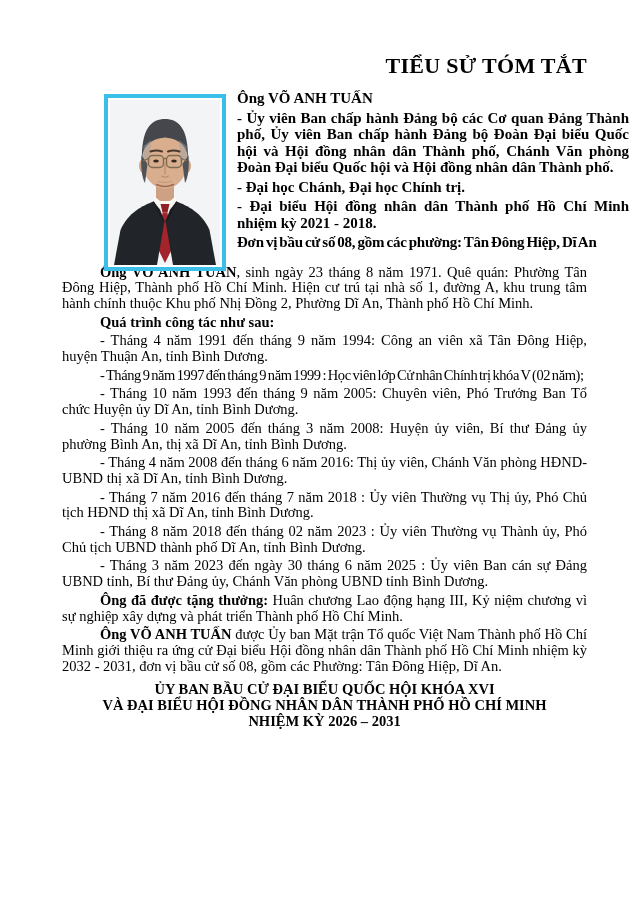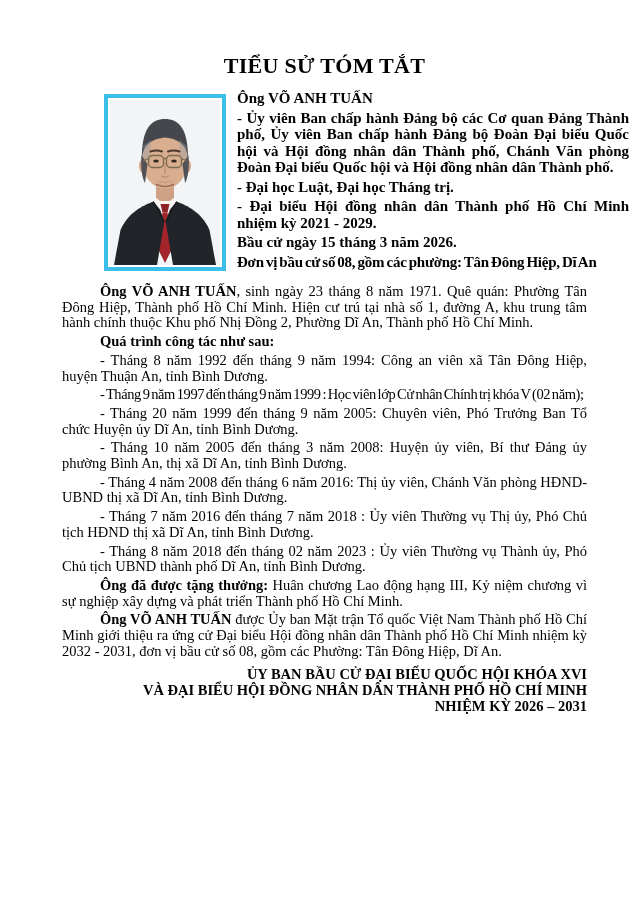--- a/index.html
+++ b/index.html
@@ -5,21 +5,21 @@
   html,body { margin:0; padding:0; }
   body {
     width:640px; height:905px;
     background:#ffffff; color:#000;
     font-family:"Liberation Serif","DejaVu Serif",serif;
     box-sizing:border-box;
     padding:44px 53px 0 62px;
     overflow:hidden;
   }
   .title {
-    text-align:center; font-weight:bold;
+    text-align:right; font-weight:bold;
     font-size:22px; line-height:28px;
     margin:8px 0 10px 0; letter-spacing:.3px;
   }
   .top { position:relative; margin-top:4px; }
   .photo-frame {
     position:absolute; left:42px; top:4px;
     width:110px; height:165px;
     border:4px solid #3bbfe8; background:#ffffff; padding:2px;
   }
   .photo-frame svg { display:block; }
@@ -31,21 +31,21 @@
   .profile-col p.name { text-align:left; }
   .tight-b { letter-spacing:-0.25px; word-spacing:-1.3px; white-space:nowrap; text-align:left; }
   .bio { margin-top:14px; }
   .bio p {
     margin:0 0 3px 0; font-size:14.5px; line-height:15.7px;
     text-align:justify; text-indent:38px;
   }
   .bio p b { font-weight:bold; }
   .tight { letter-spacing:-0.4px; word-spacing:-1.5px; }
   .footer {
-    margin-top:8px; text-align:right; font-weight:bold;
+    margin-top:8px; text-align:center; font-weight:bold;
     font-size:14.5px; line-height:15.6px;
   }
 </style>
 </head>
 <body>
 
 <div class="title">TIỂU SỬ TÓM TẮT</div>
 
 <div class="top">
   <div class="photo-frame">
@@ -92,37 +92,37 @@
 
       <path d="M4 165 L10.5 130 C18 112.5 33 105.5 43.5 101.5 L50 109.5 L54.5 121 L47 165 Z" fill="#212428"></path>
       <path d="M106 165 L99.5 130 C92 112.5 77 105.5 66.5 101.5 L60 109.5 L55.5 121 L63 165 Z" fill="#212428"></path>
       <path d="M43.5 101.5 L54 122" stroke="#141619" stroke-width="1" fill="none"></path>
       <path d="M66.5 101.5 L56 122" stroke="#141619" stroke-width="1" fill="none"></path>
     </svg>
   </div>
   <div class="profile-col">
     <p class="name">Ông VÕ ANH TUẤN</p>
     <p>- Ủy viên Ban chấp hành Đảng bộ các Cơ quan Đảng Thành phố, Ủy viên Ban chấp hành Đảng bộ Đoàn Đại biểu Quốc hội và Hội đồng nhân dân Thành phố, Chánh Văn phòng Đoàn Đại biểu Quốc hội và Hội đồng nhân dân Thành phố.</p>
-    <p>- Đại học Luật, Đại học Tháng trị.</p>
-    <p>- Đại biểu Hội đồng nhân dân Thành phố Hồ Chí Minh nhiệm kỳ 2021 - 2029.</p>
-    <p>Bầu cử ngày 15 tháng 3 năm 2026.</p>
+    <p>- Đại học Chánh, Đại học Chính trị.</p>
+    <p>- Đại biểu Hội đồng nhân dân Thành phố Hồ Chí Minh nhiệm kỳ 2021 - 2018.</p>
     <p class="tight-b">Đơn vị bầu cử số 08, gồm các phường: Tân Đông Hiệp, Dĩ An</p>
   </div>
 </div>
 
 <div class="bio">
   <p><b>Ông VÕ ANH TUẤN</b><span>, sinh ngày 23 tháng 8 năm 1971. Quê quán: Phường Tân Đông Hiệp, Thành phố Hồ Chí Minh. Hiện cư trú tại nhà số 1, đường A, khu trung tâm hành chính thuộc Khu phố Nhị Đồng 2, Phường Dĩ An, Thành phố Hồ Chí Minh.</span></p>
   <p><b>Quá trình công tác như sau:</b></p>
-  <p>- Tháng 8 năm 1992 đến tháng 9 năm 1994: Công an viên xã Tân Đông Hiệp, huyện Thuận An, tỉnh Bình Dương.</p>
+  <p>- Tháng 4 năm 1991 đến tháng 9 năm 1994: Công an viên xã Tân Đông Hiệp, huyện Thuận An, tỉnh Bình Dương.</p>
   <p class="tight">- Tháng 9 năm 1997 đến tháng 9 năm 1999 : Học viên lớp Cử nhân Chính trị khóa V (02 năm);</p>
-  <p>- Tháng 20 năm 1999 đến tháng 9 năm 2005: Chuyên viên, Phó Trưởng Ban Tổ chức Huyện ủy Dĩ An, tỉnh Bình Dương.</p>
+  <p>- Tháng 10 năm 1993 đến tháng 9 năm 2005: Chuyên viên, Phó Trưởng Ban Tổ chức Huyện ủy Dĩ An, tỉnh Bình Dương.</p>
   <p>- Tháng 10 năm 2005 đến tháng 3 năm 2008: Huyện ủy viên, Bí thư Đảng ủy phường Bình An, thị xã Dĩ An, tỉnh Bình Dương.</p>
   <p>- Tháng 4 năm 2008 đến tháng 6 năm 2016: Thị ủy viên, Chánh Văn phòng HĐND-UBND thị xã Dĩ An, tỉnh Bình Dương.</p>
   <p>- Tháng 7 năm 2016 đến tháng 7 năm 2018 : Ủy viên Thường vụ Thị ủy, Phó Chủ tịch HĐND thị xã Dĩ An, tỉnh Bình Dương.</p>
   <p>- Tháng 8 năm 2018 đến tháng 02 năm 2023 : Ủy viên Thường vụ Thành ủy, Phó Chủ tịch UBND thành phố Dĩ An, tỉnh Bình Dương.</p>
+  <p>- Tháng 3 năm 2023 đến ngày 30 tháng 6 năm 2025 : Ủy viên Ban cán sự Đảng UBND tỉnh, Bí thư Đảng ủy, Chánh Văn phòng UBND tỉnh Bình Dương.</p>
   <p><b>Ông đã được tặng thưởng:</b><span> Huân chương Lao động hạng III, Kỷ niệm chương vì sự nghiệp xây dựng và phát triển Thành phố Hồ Chí Minh.</span></p>
   <p><b>Ông VÕ ANH TUẤN</b><span> được Ủy ban Mặt trận Tổ quốc Việt Nam Thành phố Hồ Chí Minh giới thiệu ra ứng cử Đại biểu Hội đồng nhân dân Thành phố Hồ Chí Minh nhiệm kỳ 2032 - 2031, đơn vị bầu cử số 08, gồm các Phường: Tân Đông Hiệp, Dĩ An.</span></p>
 </div>
 
 <div class="footer">
   <div>ỦY BAN BẦU CỬ ĐẠI BIỂU QUỐC HỘI KHÓA XVI</div>
   <div>VÀ ĐẠI BIỂU HỘI ĐỒNG NHÂN DÂN THÀNH PHỐ HỒ CHÍ MINH</div>
   <div>NHIỆM KỲ 2026 – 2031</div>
 </div>
 

